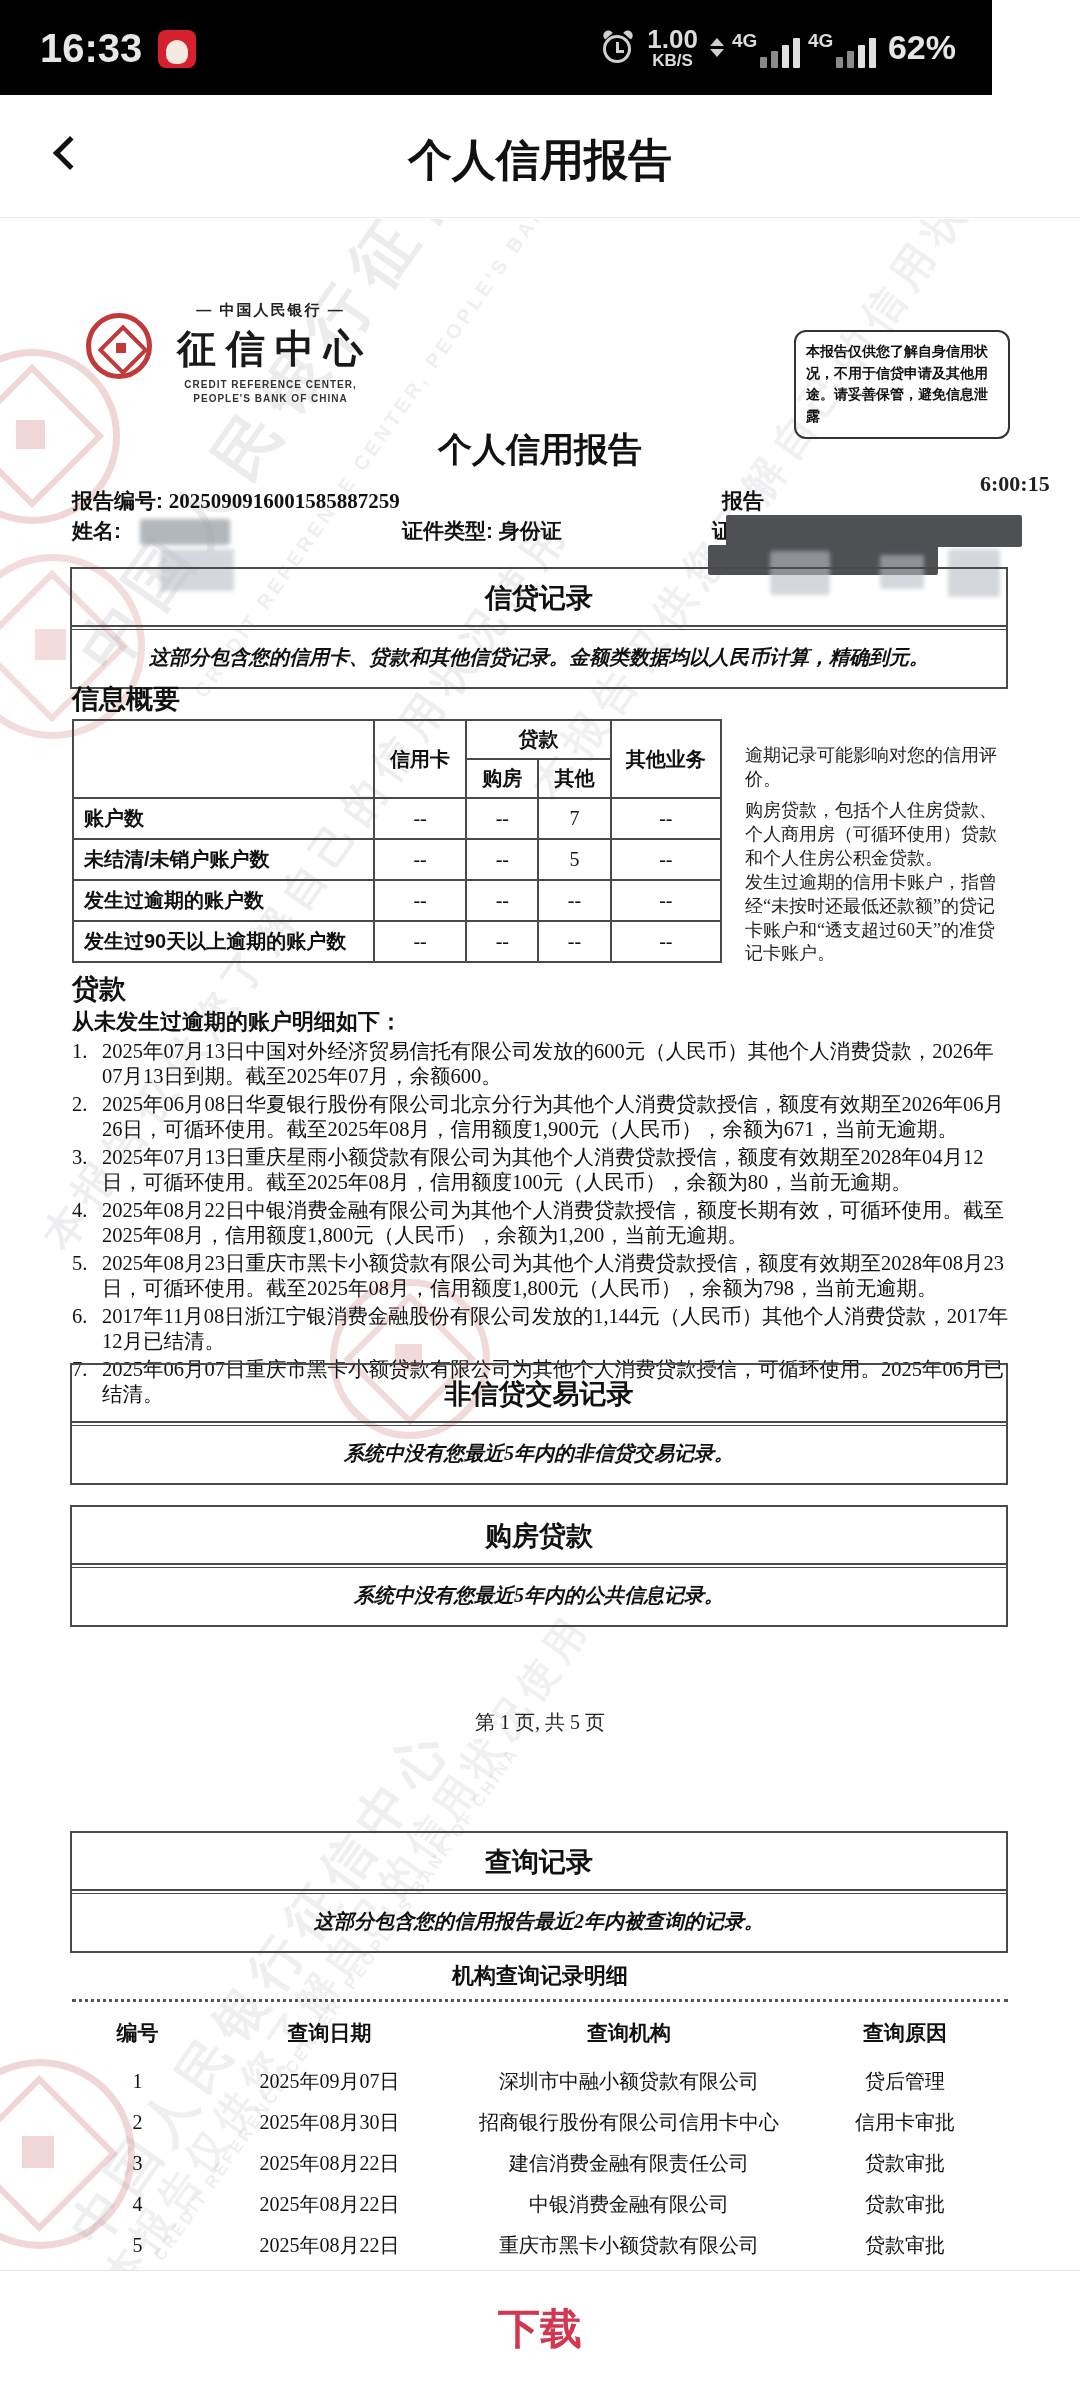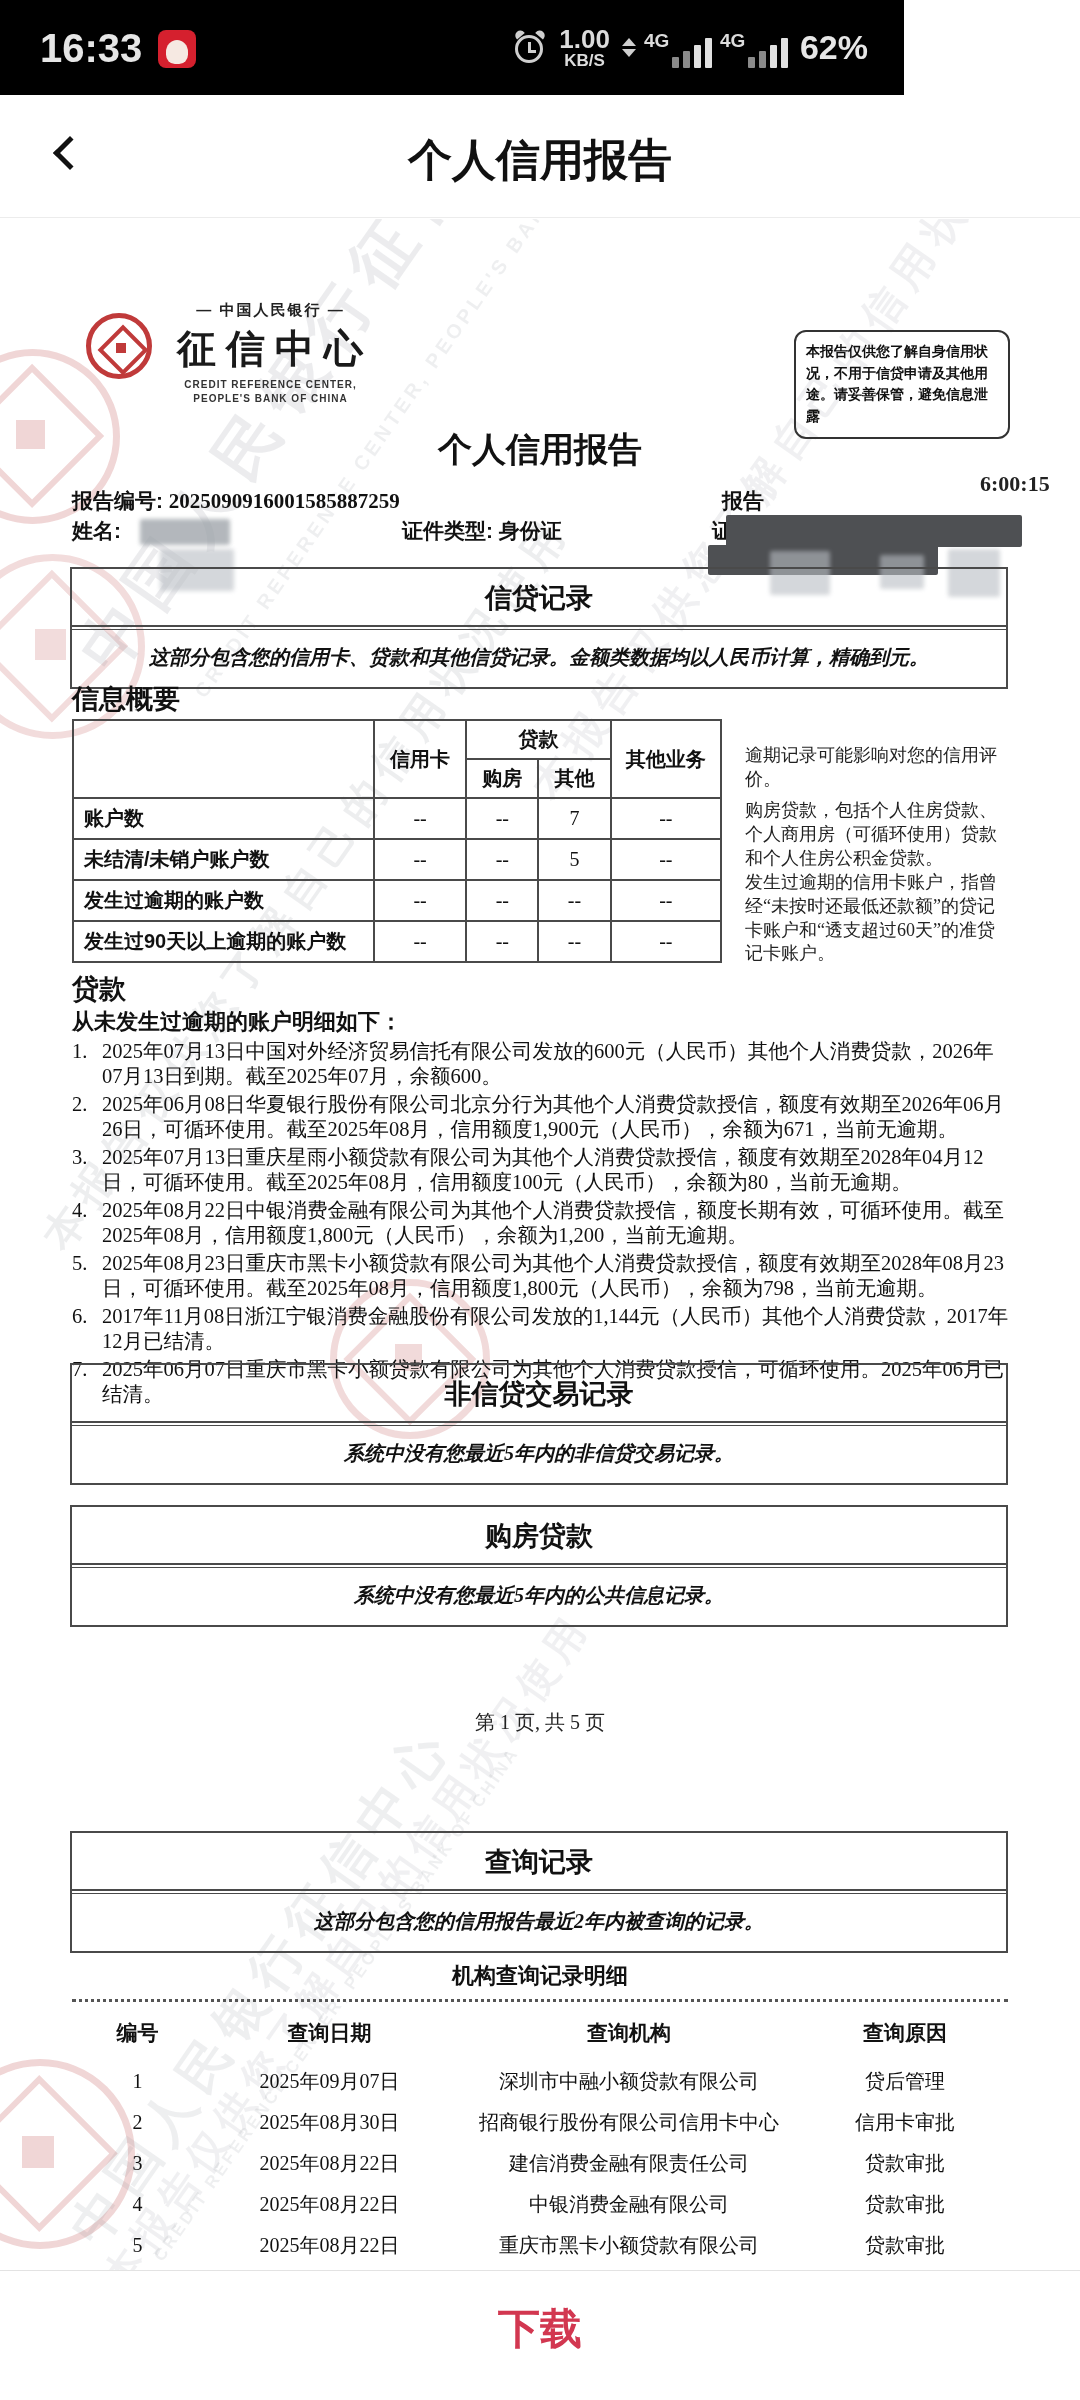--- a/index.html
+++ b/index.html
@@ -1,21 +1,21 @@
 <!DOCTYPE html>
 <html><head>
 <meta charset="utf-8">
 <style>
   * { margin:0; padding:0; box-sizing:border-box; }
   html,body { width:1080px; height:2400px; overflow:hidden; background:#fff;
               font-family:"Liberation Sans", sans-serif; }
   #screen { position:relative; width:1080px; height:2400px; background:#fff; }
 
   
-  #statusbar { position:absolute; top:0; left:0; width:904px; height:95px; background:#000;
+  #statusbar { position:absolute; top:0; left:0; width:992px; height:95px; background:#000;
                display:flex; align-items:center; color:#dcdcdc; }
   .sb-time { position:absolute; left:40px; top:26px; font-size:40px; font-weight:700; color:#e6e6e6; }
   .sb-appicon { position:absolute; left:158px; top:30px; width:38px; height:38px; border-radius:8px;
                 background:#d5202e; overflow:hidden; }
   .sb-appicon::after { content:""; position:absolute; left:8px; top:10px; width:22px; height:24px;
                 background:#f6e9e2; border-radius:50% 50% 40% 40%; }
   .sb-right { position:absolute; right:36px; top:0; height:95px; display:flex; align-items:center; gap:12px; }
   .sb-speed { display:flex; flex-direction:column; align-items:center; line-height:1; }
   .sb-speed .v { font-size:26px; font-weight:700; }
   .sb-speed .u { font-size:17px; font-weight:700; }

